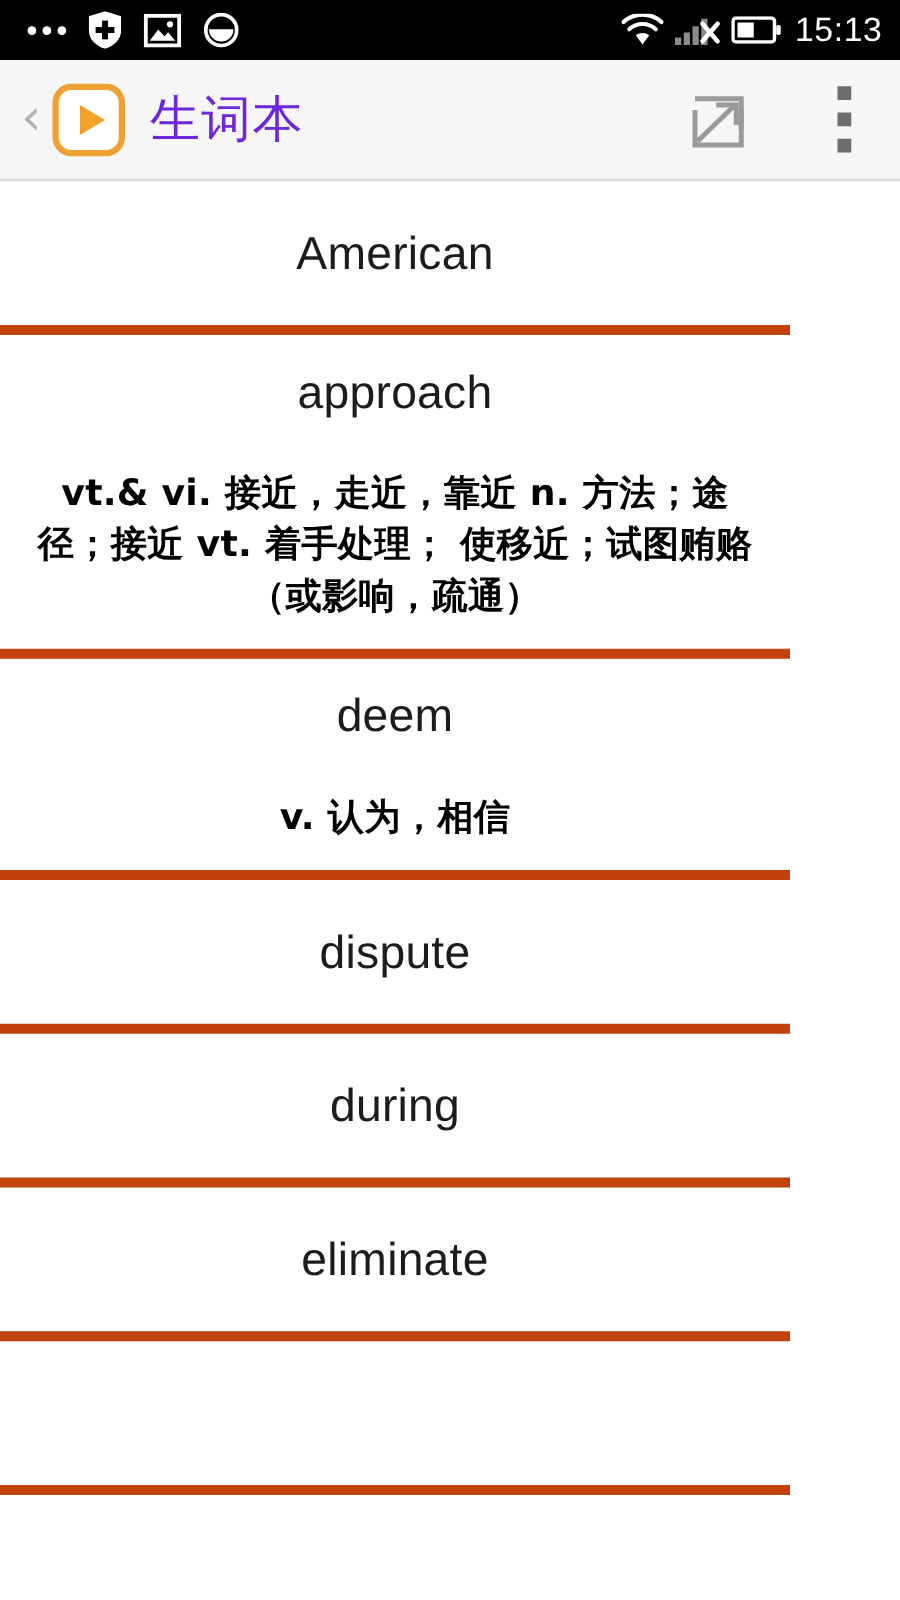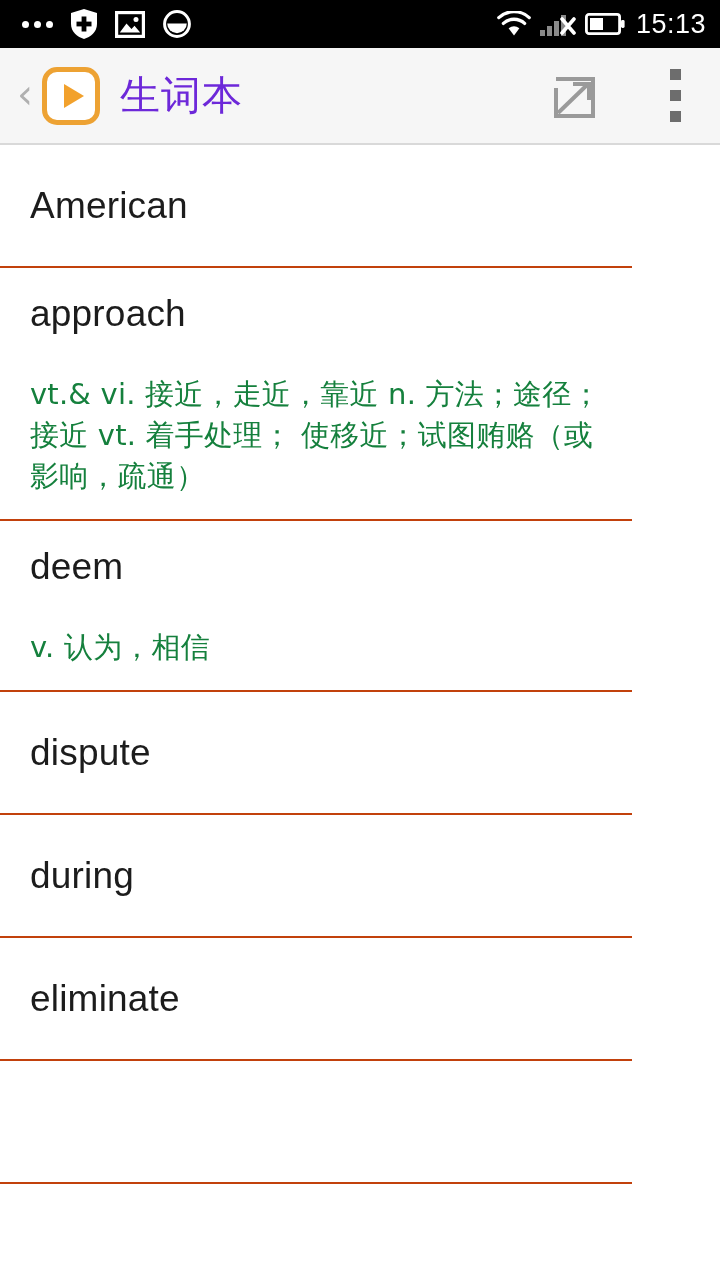--- a/index.html
+++ b/index.html
@@ -85,39 +85,39 @@
   .word-list{
     width:720px;
     height:1135px;
     background:#ffffff;
     overflow:hidden;
   }
   .word-row{
     position:relative;
     width:632px;
     padding:0 30px;
-    border-bottom:2px solid #c2410c;
-    display:flex; flex-direction:column; justify-content:center;
+    border-bottom:8px solid #c2410c;
+    display:flex; flex-direction:column; justify-content:center;text-align:center;
   }
   .word-row.plain{ height:123px; }
   .word-row.with-def{ padding-top:24px; padding-bottom:22px;gap:28px; }
 
   .word-term{
     color:#1c1c1c;
     font-size:37px;
     font-weight:400;
     line-height:1.18;
     letter-spacing:.2px;
     font-family:"Liberation Sans","DejaVu Sans",sans-serif;
   }
   .word-def{
     margin-top:10px;
-    color:#15803d;
+    color:#000000;
     font-size:29px;
-    font-weight:400;
+    font-weight:700;
     line-height:1.42;
     letter-spacing:.2px;
     font-family:"DejaVu Sans","Liberation Sans",sans-serif;
   }
 </style>
 </head>
 <body>
 
 <div class="status-bar">
   <div class="status-left">

